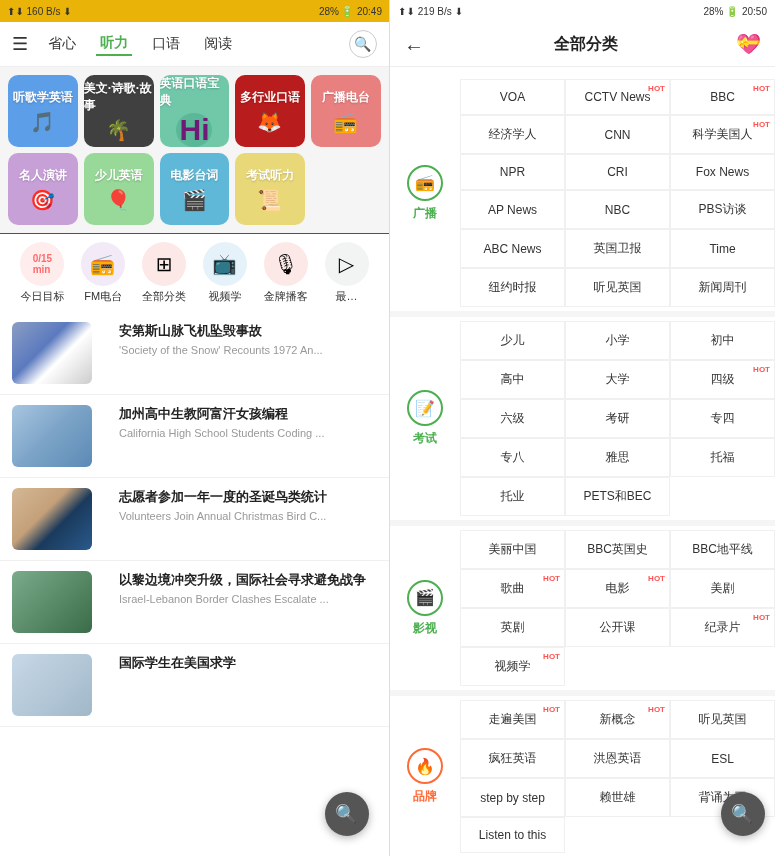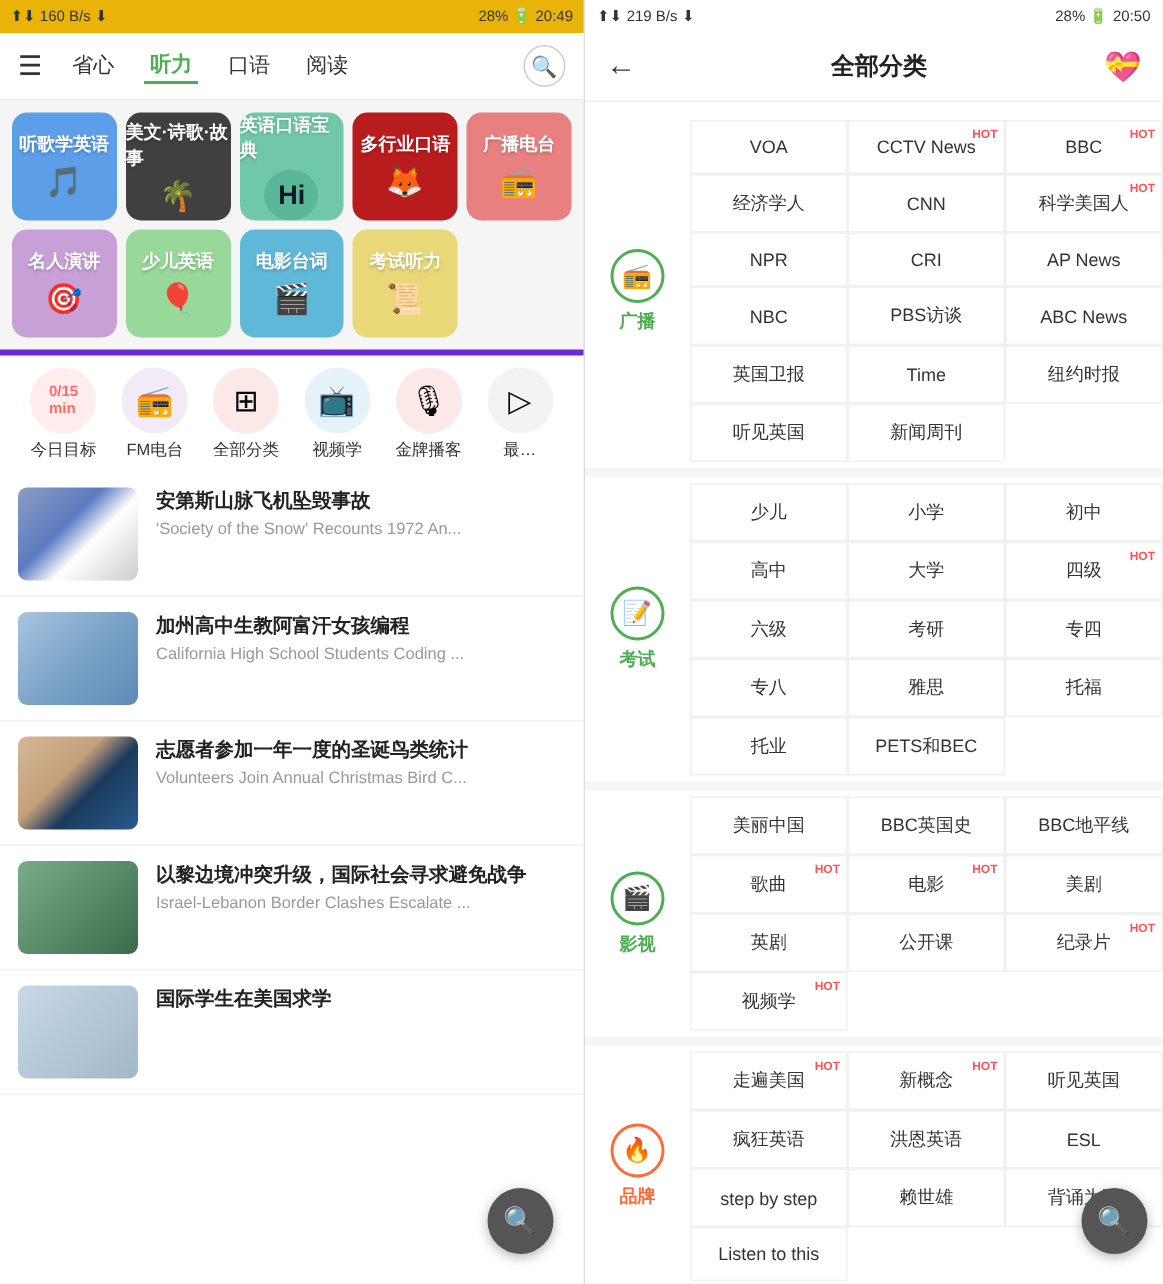--- a/index.html
+++ b/index.html
@@ -106,21 +106,21 @@
       font-size: 20px;
       z-index: 1;
     }
 
     .icon-row {
       display: flex;
       align-items: center;
       padding: 8px 12px;
       gap: 0;
       background: #fff;
-      border-top: 4px solid #6d28d9;
+      border-top: 1px solid #6d28d9;
     }
     .icon-item {
       flex: 1;
       display: flex;
       flex-direction: column;
       align-items: center;
       gap: 3px;
       cursor: pointer;
     }
     .icon-item .icon-circle {
@@ -138,21 +138,21 @@
     }
 
     .news-list {
       flex: 1;
       overflow-y: auto;
       background: #fff;
     }
     .news-item {
       display: flex;
       padding: 10px 12px;
-      gap: 12px;
+      gap: 27px;
       border-bottom: 1px solid #f0f0f0;
       cursor: pointer;
     }
     .news-thumb {
       width: 80px;
       height: 62px;
       border-radius: 6px;
       flex-shrink: 0;
       overflow: hidden;
     }
@@ -338,21 +338,21 @@
     <div class="grid-card" style="background:#5C9EE8;">
       <span class="card-label">听歌学英语</span>
       <span class="card-icon">🎵</span>
     </div>
     <div class="grid-card" style="background:#404040;align-items:center;">
       <span class="card-label">美文·诗歌·故事</span>
       <span class="card-icon">🌴</span>
     </div>
     <div class="grid-card" style="background:#70C8A8;">
       <span class="card-label">英语口语宝典</span>
-      <span class="card-icon" style="font-size:18px;font-weight:800;color:#0f172a;background:#5aB898;border-radius:50%;width:36px;height:36px;display:flex;align-items:center;justify-content:center;">Hi</span>
+      <span class="card-icon" style="font-size:30px;font-weight:800;color:#701a75;background:#5aB898;border-radius:50%;width:36px;height:36px;display:flex;align-items:center;justify-content:center;">Hi</span>
     </div>
     <div class="grid-card" style="background:#b91c1c;">
       <span class="card-label">多行业口语</span>
       <span class="card-icon">🦊</span>
     </div>
     <div class="grid-card" style="background:#E88080;">
       <span class="card-label">广播电台</span>
       <span class="card-icon">📻</span>
     </div>
     <div class="grid-card" style="background:#C8A0D8;">
@@ -505,20 +505,23 @@
             <span>科学美国人</span>
             <span class="hot-badge">HOT</span>
           </div>
         <div class="cat-cell">
             <span>NPR</span>
           </div>
         <div class="cat-cell">
             <span>CRI</span>
           </div>
         <div class="cat-cell">
+            <span>Fox News</span>
+          </div>
+        <div class="cat-cell">
             <span>AP News</span>
           </div>
         <div class="cat-cell">
             <span>NBC</span>
           </div>
         <div class="cat-cell">
             <span>PBS访谈</span>
           </div>
         <div class="cat-cell">
             <span>ABC News</span>

